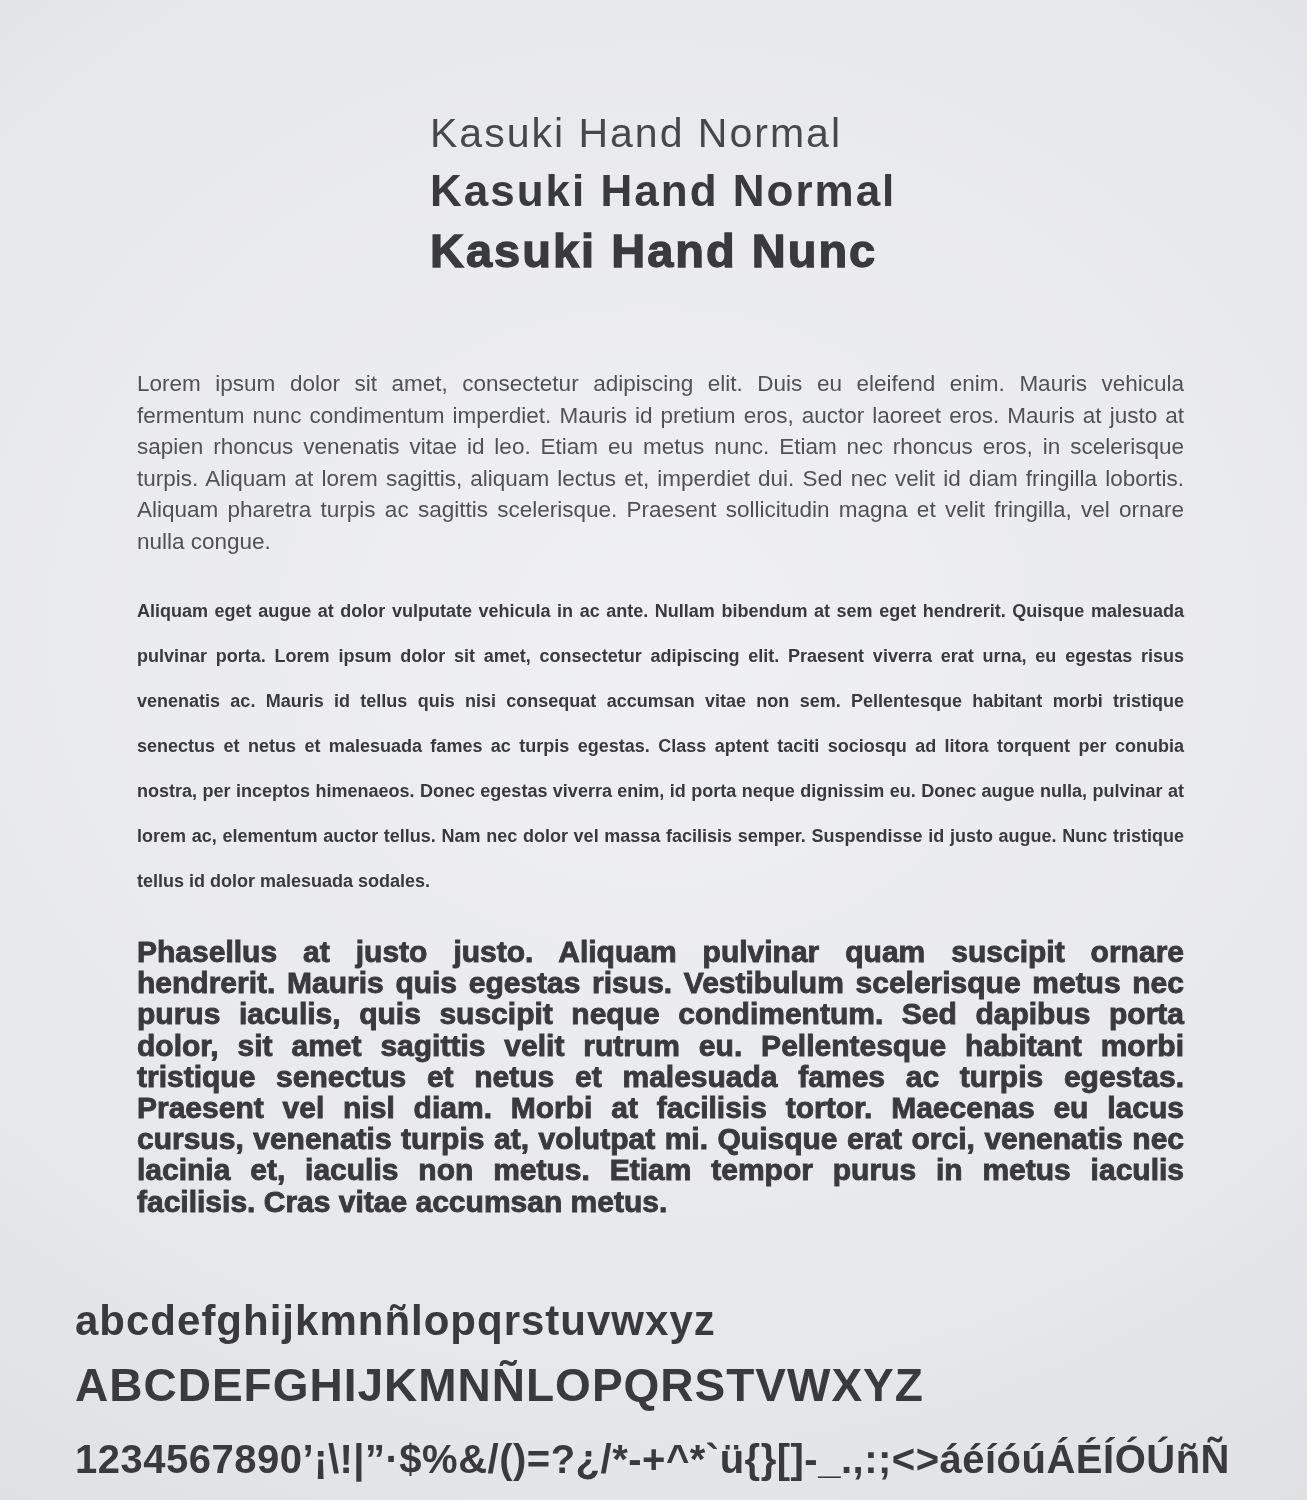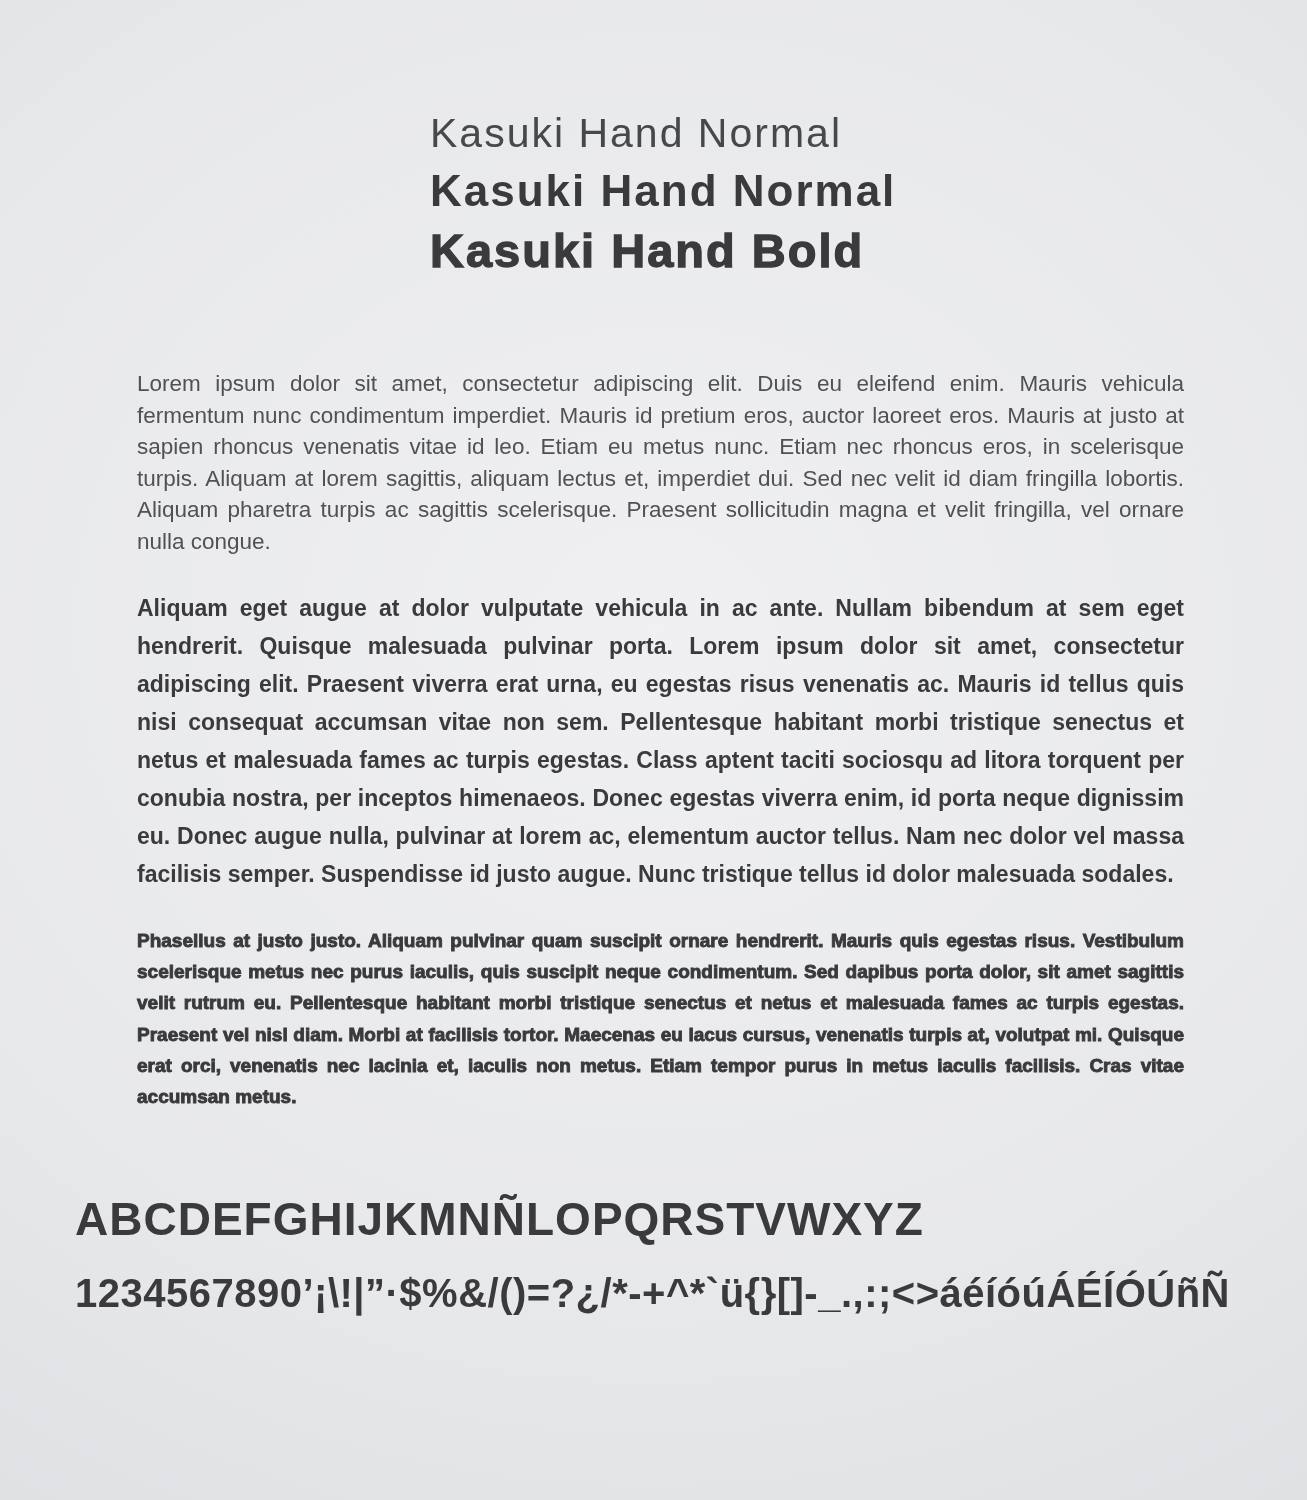--- a/index.html
+++ b/index.html
@@ -42,49 +42,50 @@
     margin: 0 0 32px 0;
     text-align: justify;
     text-justify: inter-word;
   }
   .p-light {
     font-size: 22.5px; line-height: 31.5px; font-weight: 400;
     color: var(--ink-light);
     margin-top: 8px;
   }
   .p-normal {
-    font-size: 23px; line-height: 38px; font-weight: 700;
+    font-size: 18px; line-height: 45px; font-weight: 700;
   }
   .p-bold {
-    font-size: 19px; line-height: 31.2px; font-weight: 700;
+    font-size: 30px; line-height: 31.2px; font-weight: 700;
     -webkit-text-stroke: 0.9px var(--ink);
   }
 
   
   .glyphs { margin: 80px 0 0 75px; }
   .glyph-row { white-space: nowrap; font-weight: 700; }
   .g-lower { font-size: 42px; letter-spacing: 1px; }
   .g-upper { font-size: 46px; margin-top: 13px; letter-spacing: 1px; }
   .g-syms  { font-size: 40px; margin-top: 25px; letter-spacing: 0.5px; }
 </style>
 </head>
 <body>
 
 <div class="page">
 
   <header class="titles">
     <div class="title title-light">Kasuki Hand Normal</div>
     <div class="title title-bold">Kasuki Hand Normal</div>
-    <div class="title title-heavy">Kasuki Hand Bold</div>
+    <div class="title title-heavy">Kasuki Hand Nunc</div>
   </header>
 
   <main class="paragraphs">
     <p class="para p-light">Lorem ipsum dolor sit amet, consectetur adipiscing elit. Duis eu eleifend enim. Mauris vehicula fermentum nunc condimentum imperdiet. Mauris id pretium eros, auctor laoreet eros. Mauris at justo at sapien rhoncus venenatis vitae id leo. Etiam eu metus nunc. Etiam nec rhoncus eros, in scelerisque turpis. Aliquam at lorem sagittis, aliquam lectus et, imperdiet dui. Sed nec velit id diam fringilla lobortis. Aliquam pharetra turpis ac sagittis scelerisque. Praesent sollicitudin magna et velit fringilla, vel ornare nulla congue.</p>
     <p class="para p-normal">Aliquam eget augue at dolor vulputate vehicula in ac ante. Nullam bibendum at sem eget hendrerit. Quisque malesuada pulvinar porta. Lorem ipsum dolor sit amet, consectetur adipiscing elit. Praesent viverra erat urna, eu egestas risus venenatis ac. Mauris id tellus quis nisi consequat accumsan vitae non sem. Pellentesque habitant morbi tristique senectus et netus et malesuada fames ac turpis egestas. Class aptent taciti sociosqu ad litora torquent per conubia nostra, per inceptos himenaeos. Donec egestas viverra enim, id porta neque dignissim eu. Donec augue nulla, pulvinar at lorem ac, elementum auctor tellus. Nam nec dolor vel massa facilisis semper. Suspendisse id justo augue. Nunc tristique tellus id dolor malesuada sodales.</p>
     <p class="para p-bold">Phasellus at justo justo. Aliquam pulvinar quam suscipit ornare hendrerit. Mauris quis egestas risus. Vestibulum scelerisque metus nec purus iaculis, quis suscipit neque condimentum. Sed dapibus porta dolor, sit amet sagittis velit rutrum eu. Pellentesque habitant morbi tristique senectus et netus et malesuada fames ac turpis egestas. Praesent vel nisl diam. Morbi at facilisis tortor. Maecenas eu lacus cursus, venenatis turpis at, volutpat mi. Quisque erat orci, venenatis nec lacinia et, iaculis non metus. Etiam tempor purus in metus iaculis facilisis. Cras vitae accumsan metus.</p>
   </main>
 
   <footer class="glyphs">
+    <div class="glyph-row g-lower">abcdefghijkmnñlopqrstuvwxyz</div>
     <div class="glyph-row g-upper">ABCDEFGHIJKMNÑLOPQRSTVWXYZ</div>
     <div class="glyph-row g-syms">1234567890’¡\!|”·$%&amp;/()=?¿/*-+^*`ü{}[]-_.,:;&lt;&gt;áéíóúÁÉÍÓÚñÑ</div>
   </footer>
 
 </div>
 
 </body></html>

